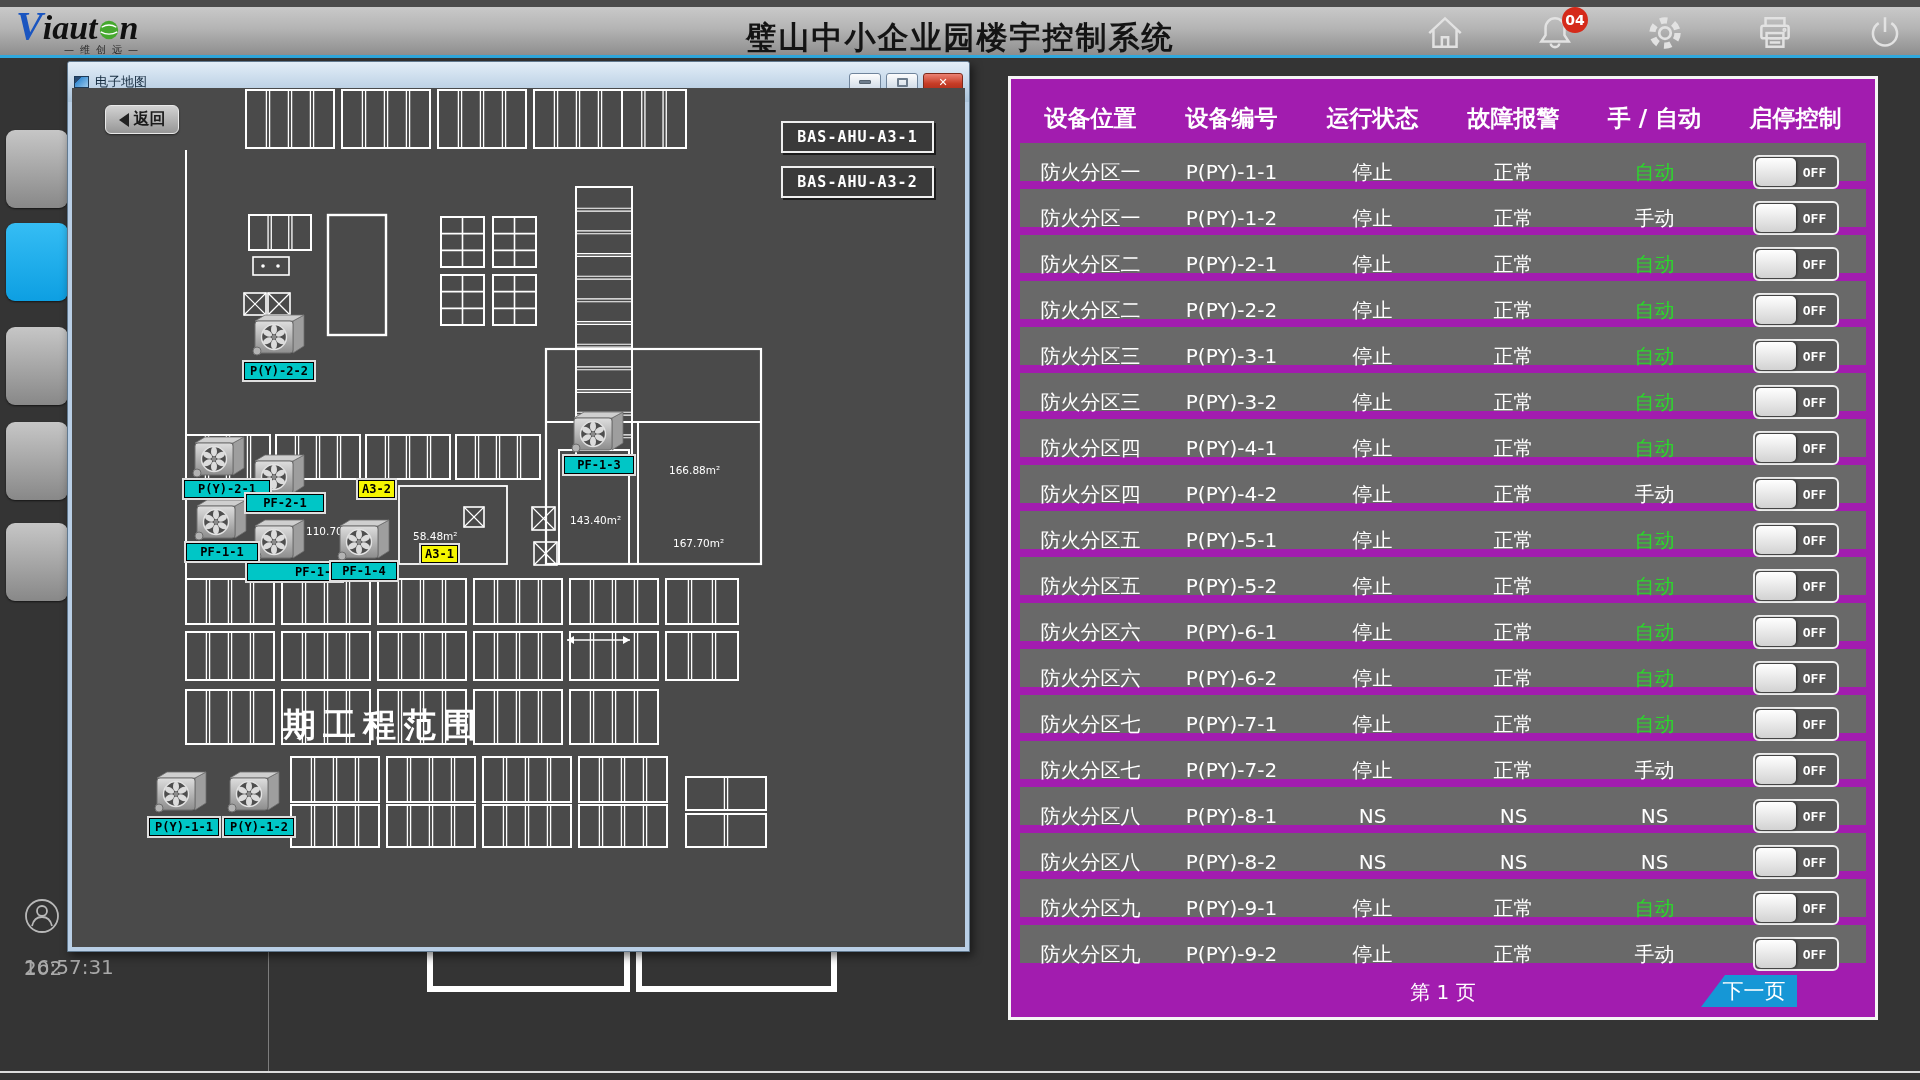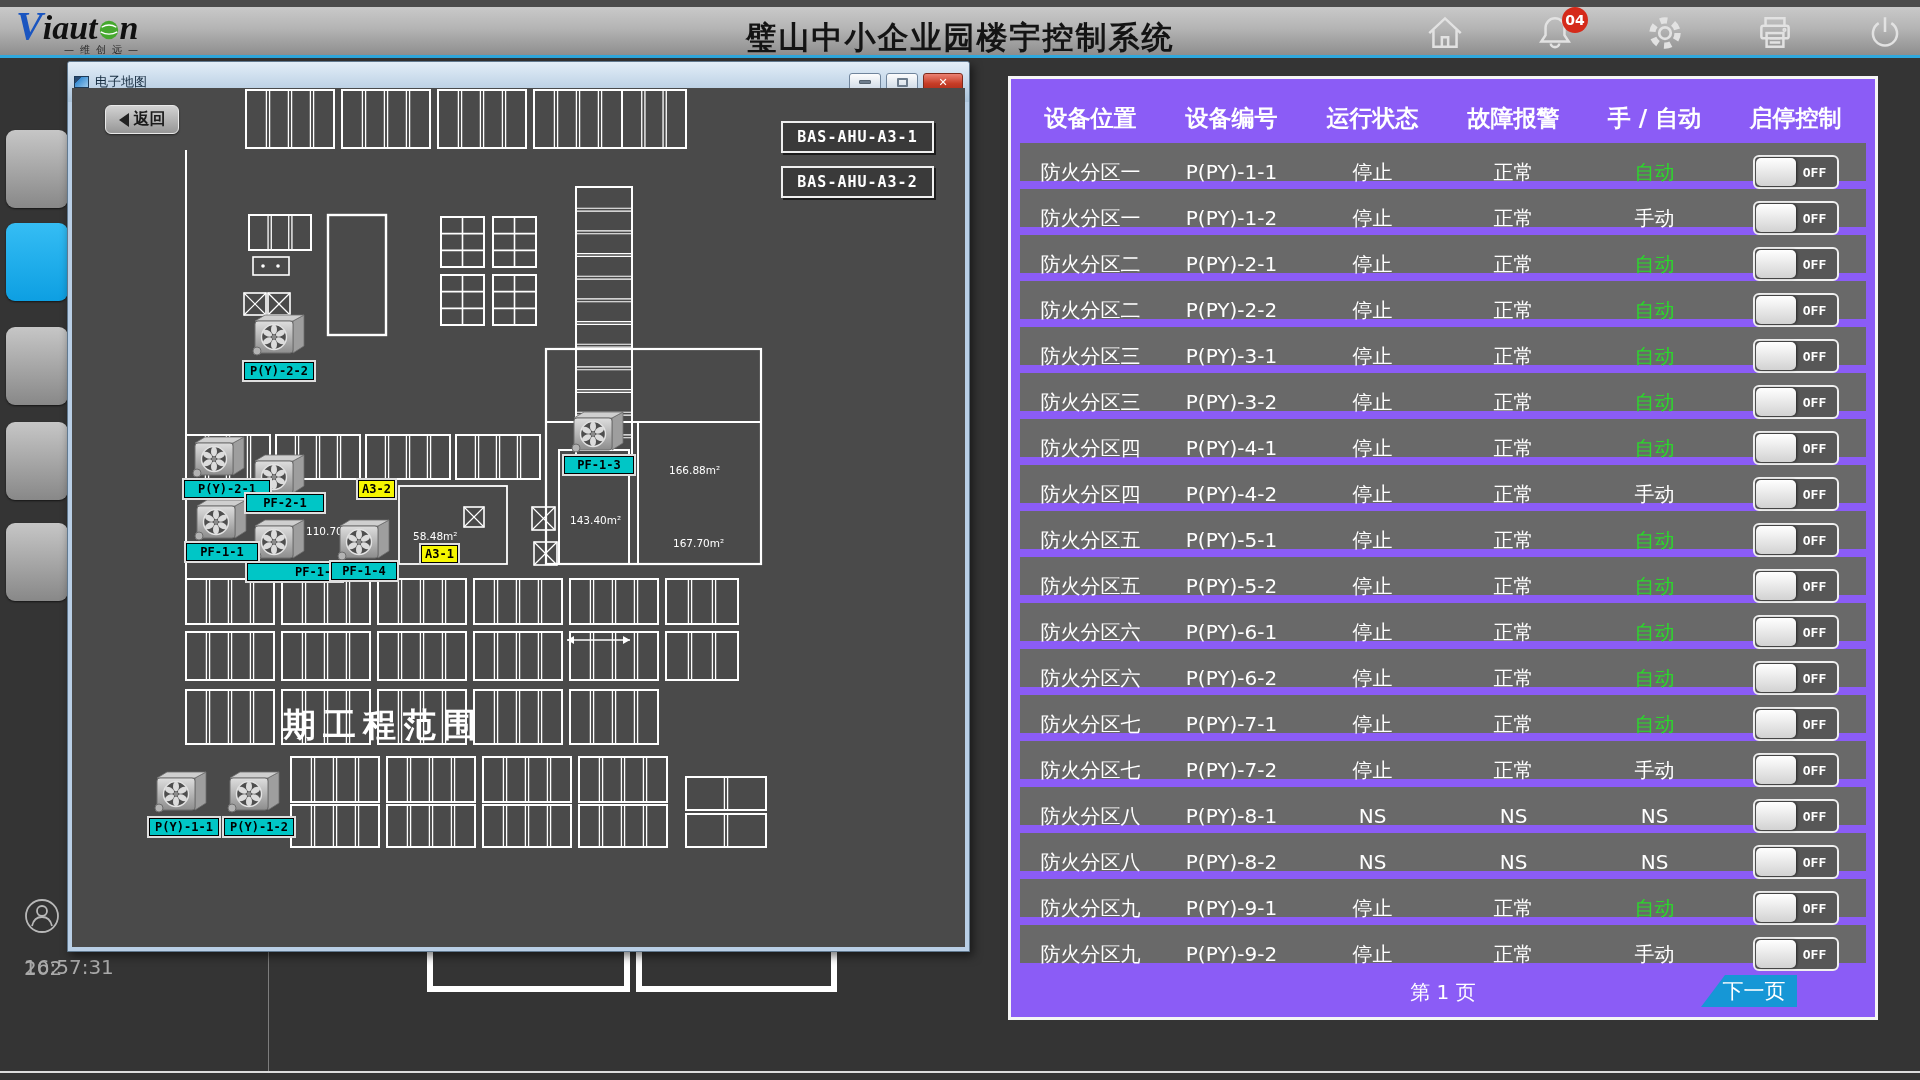--- a/index.html
+++ b/index.html
@@ -64,21 +64,21 @@
 
   .plan { position:absolute; inset:0; }
   .plan svg { position:absolute; left:0; top:0; }
   .tag { position:absolute; height:18px; display:flex; align-items:center; justify-content:center;
     font-family:"DejaVu Sans Mono", monospace; font-size:12px; font-weight:bold; color:#000;
     border:1px solid #000; box-shadow:0 0 0 2px #dfdfdf; cursor:pointer; white-space:nowrap; padding:0 3px; }
   .tag.cyan { background:#00c6c6; }
   .tag.yellow { background:#f6f600; }
 
   
-  .panel { position:absolute; left:1008px; top:76px; width:870px; height:944px; background:#8b5cf6;
+  .panel { position:absolute; left:1008px; top:76px; width:870px; height:944px; background:#a21caf;
     border:3px solid #f5f5f5; z-index:3; padding:0 9px; }
   .thead { display:grid; grid-template-columns:repeat(6,1fr); height:64px; align-items:center; text-align:center;
     color:#fff; font-size:23px; font-weight:600; padding-top:14px; }
   .trow { display:grid; grid-template-columns:repeat(6,1fr); height:38px; margin-bottom:8px; background:#696969;
     align-items:center; text-align:center; color:#fff; font-size:20px; }
   .trow .green { color:#2bd82b; }
   .toggle { width:86px; height:34px; border:2px solid #f0f0f0; border-radius:6px; margin:12px auto; position:relative;
     background:#575757; cursor:pointer; }
   .knob { position:absolute; left:1px; top:1px; bottom:1px; width:40px; border-radius:5px;
     background:linear-gradient(#ffffff,#d2d2d2); box-shadow:1px 0 3px rgba(0,0,0,.6); }

